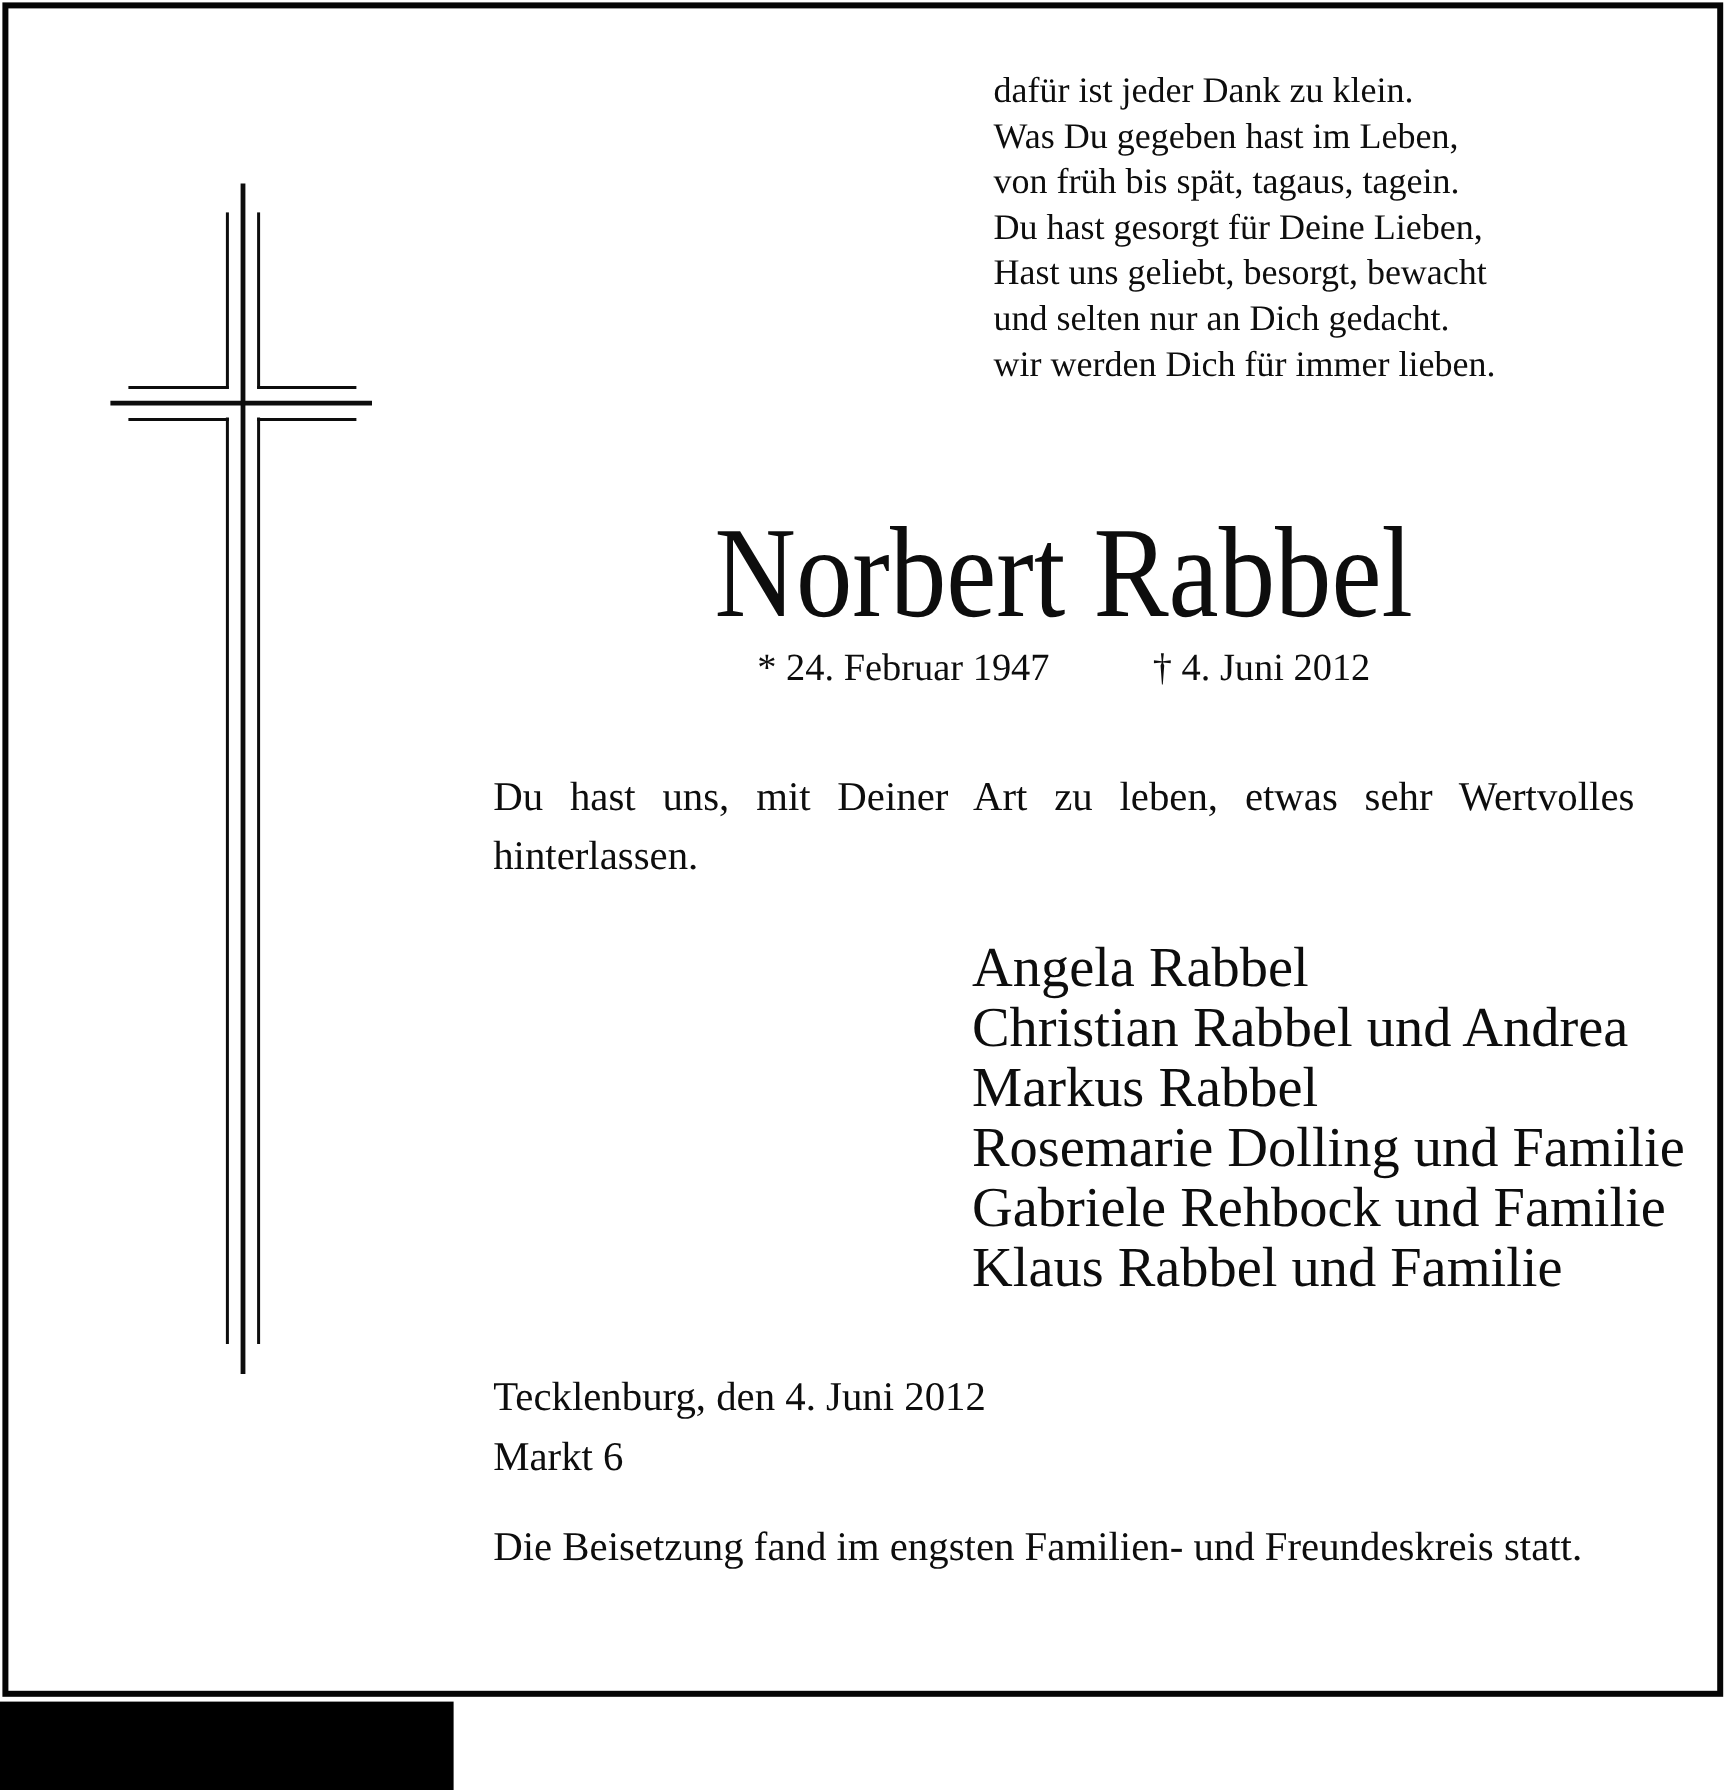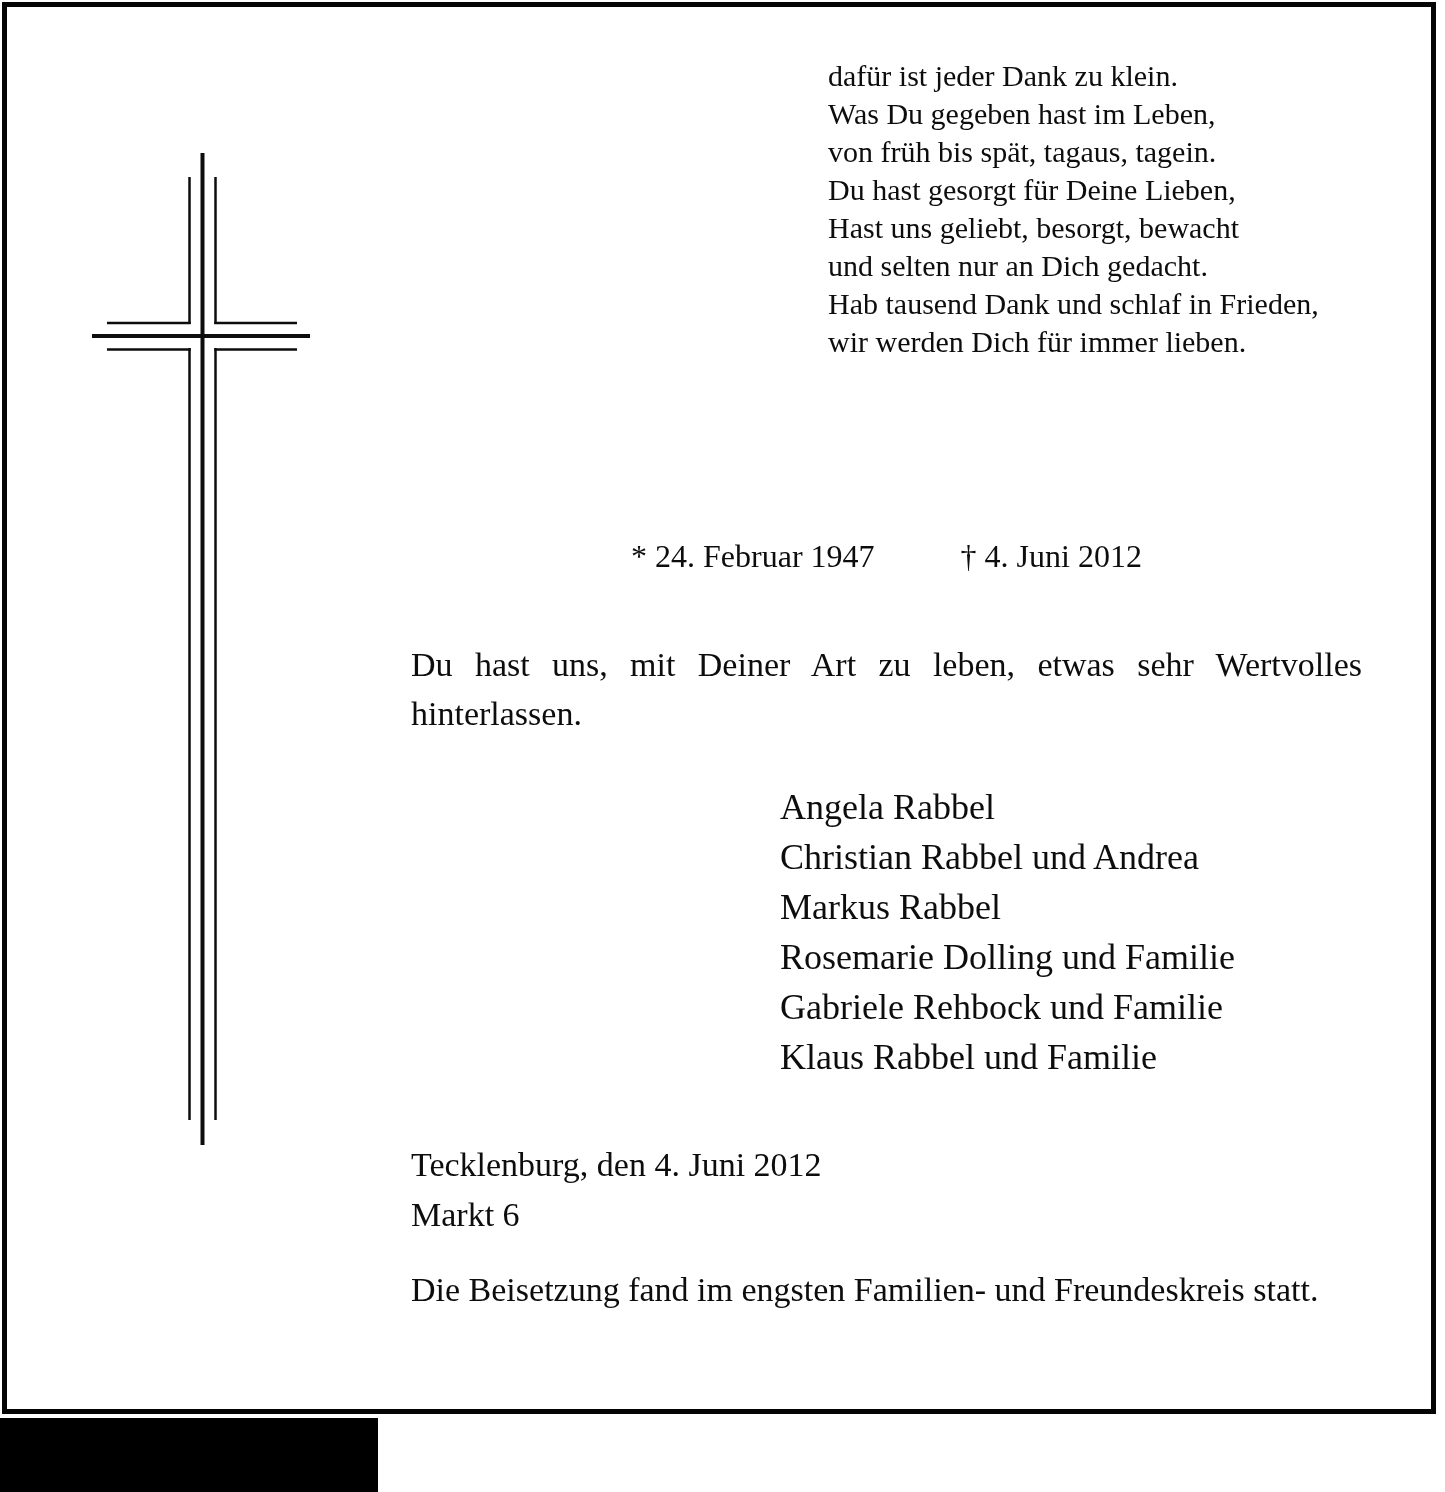--- a/index.html
+++ b/index.html
@@ -74,23 +74,23 @@
     left: 411px;
     top: 640px;
     width: 951px;
     font-size: 34px;
     line-height: 49px;
     text-align: justify;
     margin: 0;
   }
   .mourners {
     position: absolute;
-    left: 780px;
+    left: 810px;
     top: 782px;
-    font-size: 36px;
+    font-size: 47px;
     line-height: 50px;
     white-space: nowrap;
   }
   .place-block {
     position: absolute;
     left: 411px;
     top: 1140px;
     font-size: 34px;
     line-height: 50px;
     white-space: nowrap;
@@ -140,24 +140,26 @@
     <line x1="129.3" y1="204.5" x2="212" y2="204.5" stroke-width="2.5"></line>
   </svg>
 
   <div class="poem">
     <div>dafür ist jeder Dank zu klein.</div>
     <div>Was Du gegeben hast im Leben,</div>
     <div>von früh bis spät, tagaus, tagein.</div>
     <div>Du hast gesorgt für Deine Lieben,</div>
     <div>Hast uns geliebt, besorgt, bewacht</div>
     <div>und selten nur an Dich gedacht.</div>
-    <div>Hab tausend Dank und schlaf in Frieden,</div>
     <div>wir werden Dich für immer lieben.</div>
   </div>
 
+  <div class="name-row">
+    <span class="squeeze">Norbert Rabbel</span>
+  </div>
 
   <div class="dates-row">
     <span class="birth">* 24. Februar 1947</span><span class="death">† 4. Juni 2012</span>
   </div>
 
   <p class="tribute">Du hast uns, mit Deiner Art zu leben, etwas sehr Wertvolles hinterlassen.</p>
 
   <div class="mourners">
     <div>Angela Rabbel</div>
     <div>Christian Rabbel und Andrea</div>

